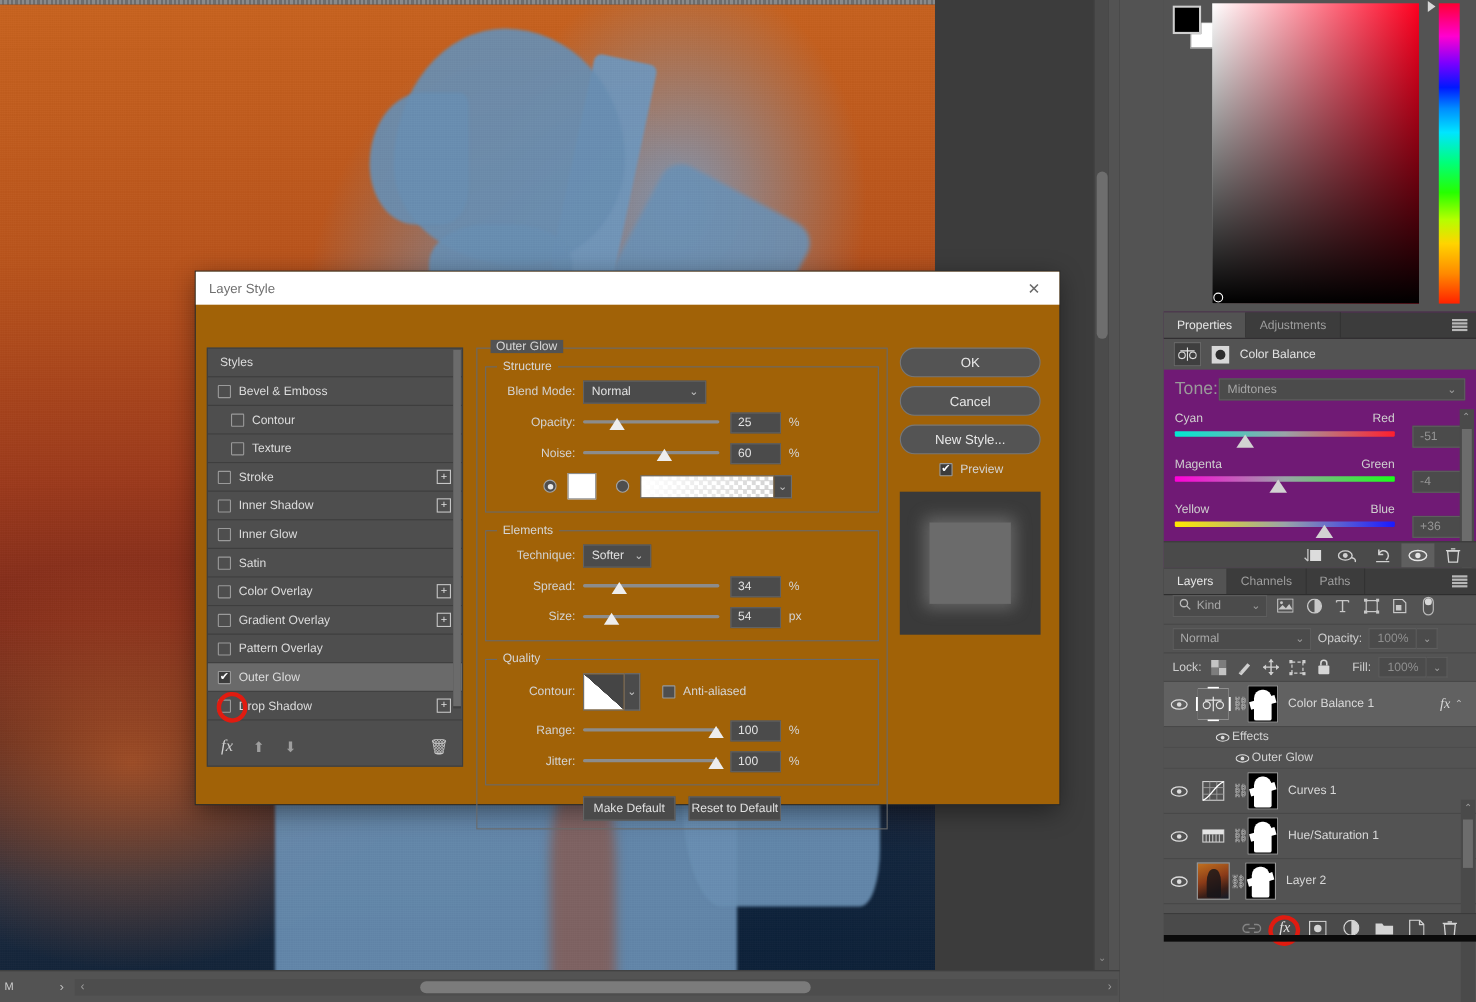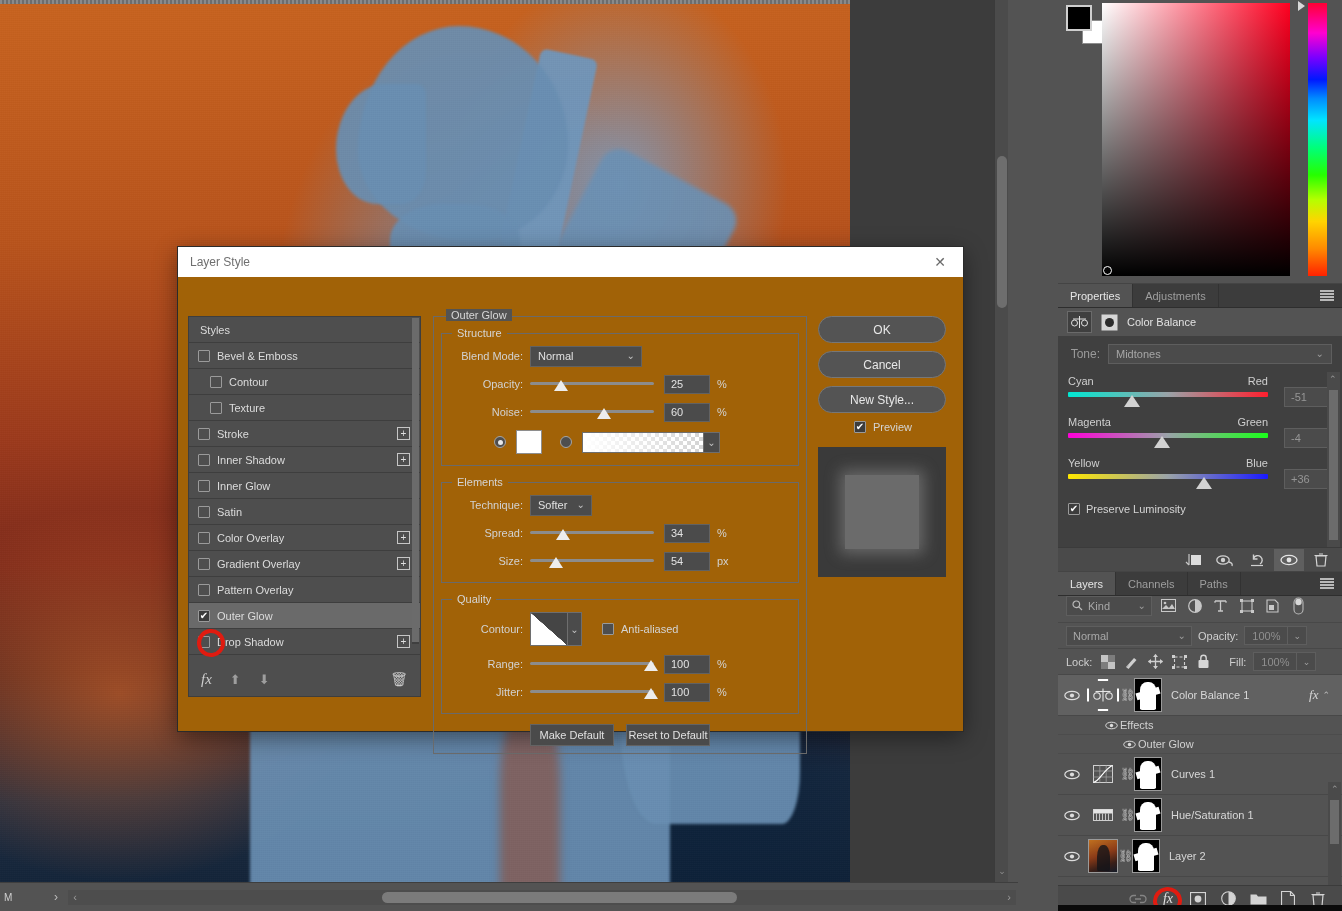--- a/index.html
+++ b/index.html
@@ -159,38 +159,38 @@
   }
   .panel-tab.active { background:#535353; color:#e6e6e6; }
   .panel-menu {
     position:absolute; right:8px; top:6px; width:14px; height:11px;
     display:flex; flex-direction:column; justify-content:space-between;
   }
   .panel-menu i { display:block; height:2px; background:#b8b8b8; }
 
   
   #properties-panel {
-    position:relative; height: 288px; background:#404040;
+    position:relative; height: 233px; background:#701a75;
     border-top:1px solid #444;
   }
   #prop-header {
     height: 28px; display:flex; align-items:center; gap:8px;
     padding-left:9px; background:#535353;
   }
   #prop-icon-balance {
     width:25px; height:22px; background:#3f3f3f; border:1px solid #6a6a6a;
     display:flex; align-items:center; justify-content:center;
   }
   #prop-icon-mask {
     width:19px; height:19px; display:flex; align-items:center; justify-content:center;
   }
   #prop-title { font-size:11px; color:#e2e2e2; }
   #prop-body { position:relative; padding: 8px 10px 0 10px; }
   .tone-row { display:flex; align-items:center; gap:8px; margin-bottom:11px; }
-  .tone-label { font-size:12px; color:#9a9a9a; width:32px; text-align:right; }
+  .tone-label { font-size:16px; color:#9a9a9a; width:32px; text-align:right; }
   .tone-select {
     flex:1; height: 20px; background:#4b4b4b; border:1px solid #5e5e5e;
     display:flex; align-items:center; padding: 0 7px; color:#a6a6a6; font-size:11px;
     position:relative;
   }
   .tone-select .chev { position:absolute; right:7px; top:3px; color:#9c9c9c; font-size:10px; }
   .cb-group { margin-bottom: 9px; position:relative; }
   .cb-labels { display:flex; justify-content:space-between; width: 200px; font-size:11px; color:#cfcfcf; }
   .cb-slider-row { display:flex; align-items:flex-start; }
   .cb-track {

